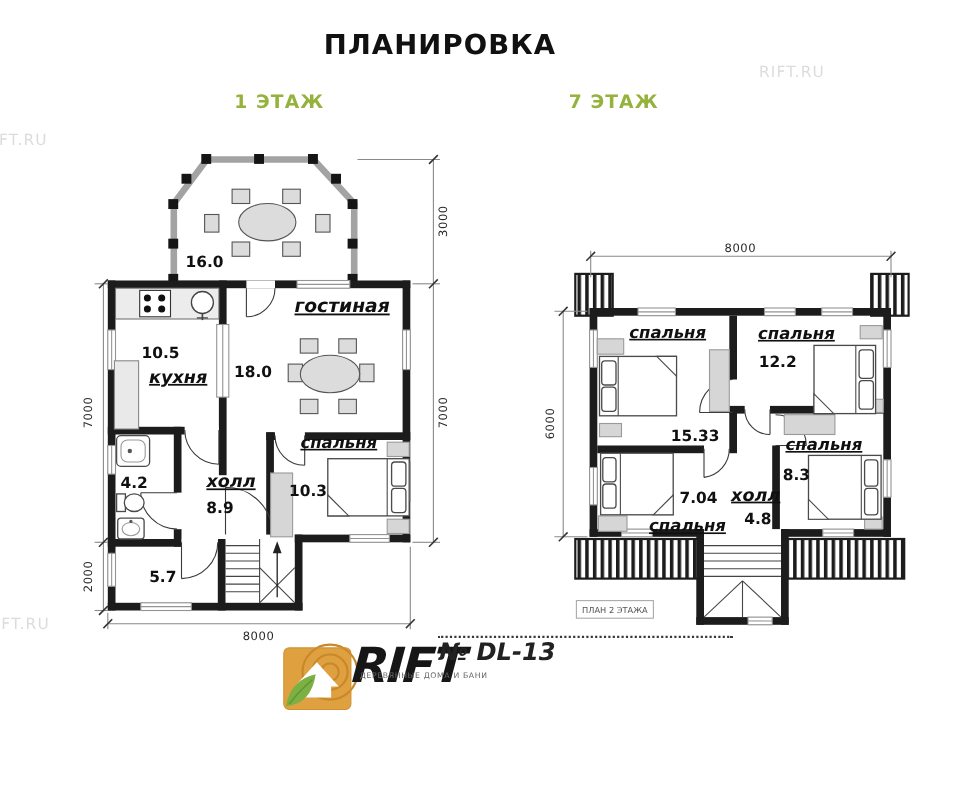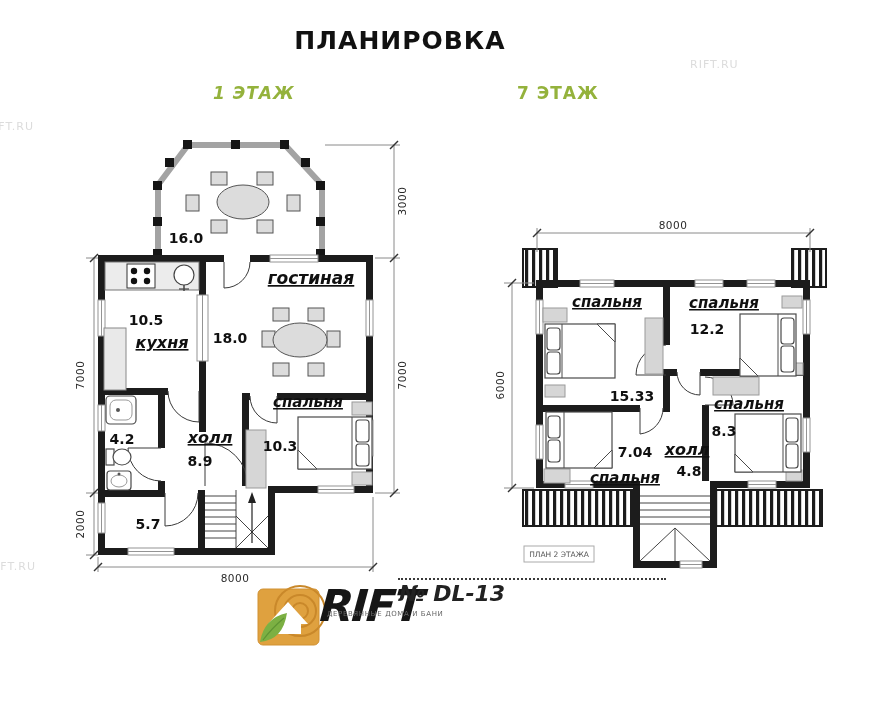--- a/index.html
+++ b/index.html
@@ -2,22 +2,22 @@
 <html><head>
 <meta charset="utf-8">
 <style>
   html,body{margin:0;padding:0;background:#fff;}
   .page{position:relative;width:872px;height:727px;background:#fff;overflow:hidden;
         font-family:"DejaVu Sans",sans-serif;}
   .abs{position:absolute;}
   .title{left:260px;top:26px;width:280px;text-align:center;font-size:25px;font-weight:bold;
          color:#111;letter-spacing:1px;}
   .floor-label{font-size:17px;font-weight:bold;color:#94b23c;letter-spacing:1px;}
-  .fl1{left:213px;top:83px;font-style:italic;} .fl2{left:517px;top:83px;}
-  .watermark{color:#dcdcdc;font-size:11px;letter-spacing:1px;}
+  .fl1{left:213px;top:83px;} .fl2{left:517px;top:83px;}
+  .watermark{color:#dcdcdc;font-size:14px;letter-spacing:1px;}
   .wm-tr{left:690px;top:58px;} .wm-lu{left:-6px;top:120px;} .wm-ll{left:-4px;top:560px;}
   svg.plan{left:0;top:0;}
   .dotline{left:398px;top:578px;width:268px;border-top:2px dotted #3a3a3a;height:0;}
   .brand{left:320px;top:584px;font-size:44px;font-weight:900;font-style:italic;color:#161616;
          letter-spacing:-2px;transform:skewX(-4deg);line-height:1;}
   .brand-tag{left:327px;top:610px;font-size:7px;color:#666;letter-spacing:0.6px;white-space:nowrap;}
   .info{left:399px;top:583px;font-size:22px;font-weight:bold;font-style:italic;color:#222;
         line-height:21.5px;text-align:center;}
   
   text{font-family:"DejaVu Sans",sans-serif;}

